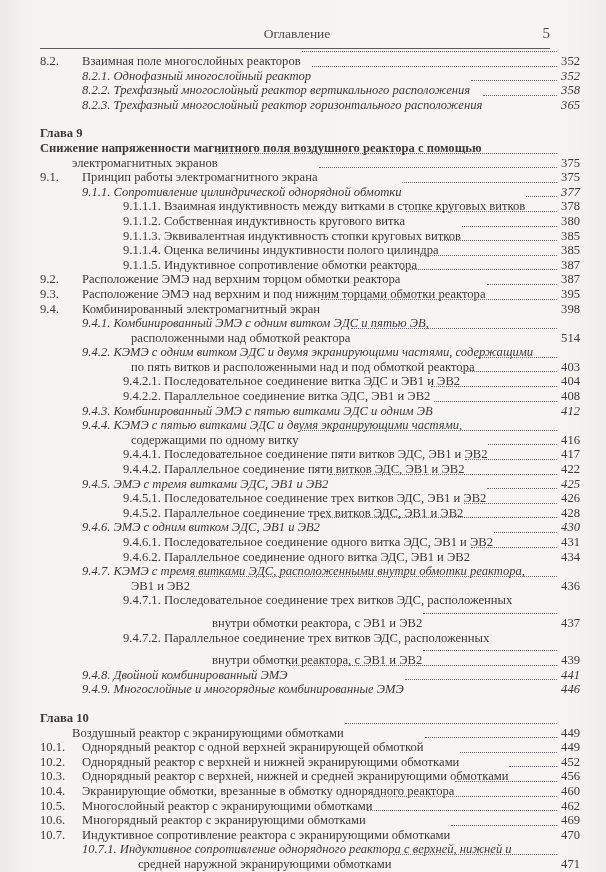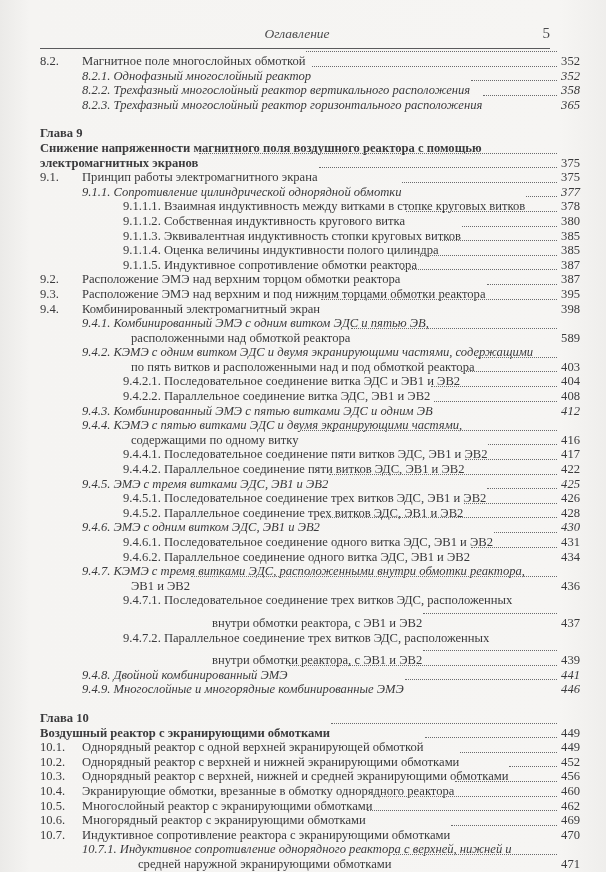--- a/index.html
+++ b/index.html
@@ -11,21 +11,21 @@
   }
   .page {
     position: relative; width: 606px; height: 872px;
     background: linear-gradient(90deg, #ebeae8 0px, #f5f4f2 30px, #f6f5f3 560px, #efeeec 606px);
   }
   .header {
     position: absolute; left: 40px; top: 22px; width: 510px; height: 26px;
   }
   .header-title {
     position: absolute; left: 4px; right: 0; top: 4px; text-align: center;
-    font-style: italic; font-size: 13.5px; color: #4a4a4c;
+    font-size: 13.5px; color: #4a4a4c;
   }
   .header-page {
     position: absolute; right: 0; top: 3px; font-size: 15px; color: #4a4a4c;
   }
   .header-rule {
     position: absolute; left: 0; right: 0; top: 26px; height: 1px; background: #5a5a5c;
   }
   .toc {
     position: absolute; left: 40px; top: 54px; width: 540px;
     font-size: 12.6px; line-height: 14.6px;
@@ -38,41 +38,41 @@
     border-bottom: 1.4px dotted #6a6a6c; height: 0; position: relative; top: -3px; min-width: 6px;
   }
   .row .page-no { flex: 0 0 auto; width: 22px; text-align: right; }
   .cont { white-space: nowrap; }
   .l1 .num { width: 42px; }
   .l2 { padding-left: 42px; font-style: italic; }
   .l3 { padding-left: 83px; }
   .gap { height: 14px; }
   .chapter-label { font-weight: bold; }
   .chapter-title { font-weight: bold; }
-  .chapter-title-row .text { font-weight: bold; }
+  .chapter-title-row .text { font-weight: normal; margin-left: 32px; }
   .wrap-l2 { padding-left: 91px; }
   .wrap-l3 { padding-left: 172px; margin-top: 8px; }
   .wrap-l2-10 { padding-left: 98px; }
 </style>
 </head>
 <body>
 
 <div class="page">
 
   <div class="header">
     <div class="header-title">Оглавление</div>
     <div class="header-page">5</div>
     <div class="header-rule"></div>
   </div>
 
   <div class="toc">
 
     <div class="row l1">
       <span class="num">8.2.</span>
-      <span class="text">Магнитное поле многослойных обмоткой</span>
+      <span class="text">Взаимная поле многослойных реакторов</span>
       <span class="dots"></span>
       <span class="page-no">352</span>
     </div>
     <div class="row l2">
       <span class="text">8.2.1. Однофазный многослойный реактор</span>
       <span class="dots"></span>
       <span class="page-no">352</span>
     </div>
     <div class="row l2">
       <span class="text">8.2.2. Трехфазный многослойный реактор вертикального расположения</span>
@@ -148,21 +148,21 @@
       <span class="num">9.4.</span>
       <span class="text">Комбинированный электромагнитный экран</span>
       <span class="dots"></span>
       <span class="page-no">398</span>
     </div>
 
     <div class="l2 cont">9.4.1. Комбинированный ЭМЭ с одним витком ЭДС и пятью ЭВ,</div>
     <div class="row wrap-l2">
       <span class="text">расположенными над обмоткой реактора</span>
       <span class="dots"></span>
-      <span class="page-no">589</span>
+      <span class="page-no">514</span>
     </div>
 
     <div class="l2 cont">9.4.2. КЭМЭ с одним витком ЭДС и двумя экранирующими частями, содержащими</div>
     <div class="row wrap-l2">
       <span class="text">по пять витков и расположенными над и под обмоткой реактора</span>
       <span class="dots"></span>
       <span class="page-no">403</span>
     </div>
     <div class="row l3">
       <span class="text">9.4.2.1. Последовательное соединение витка ЭДС и ЭВ1 и ЭВ2</span>

